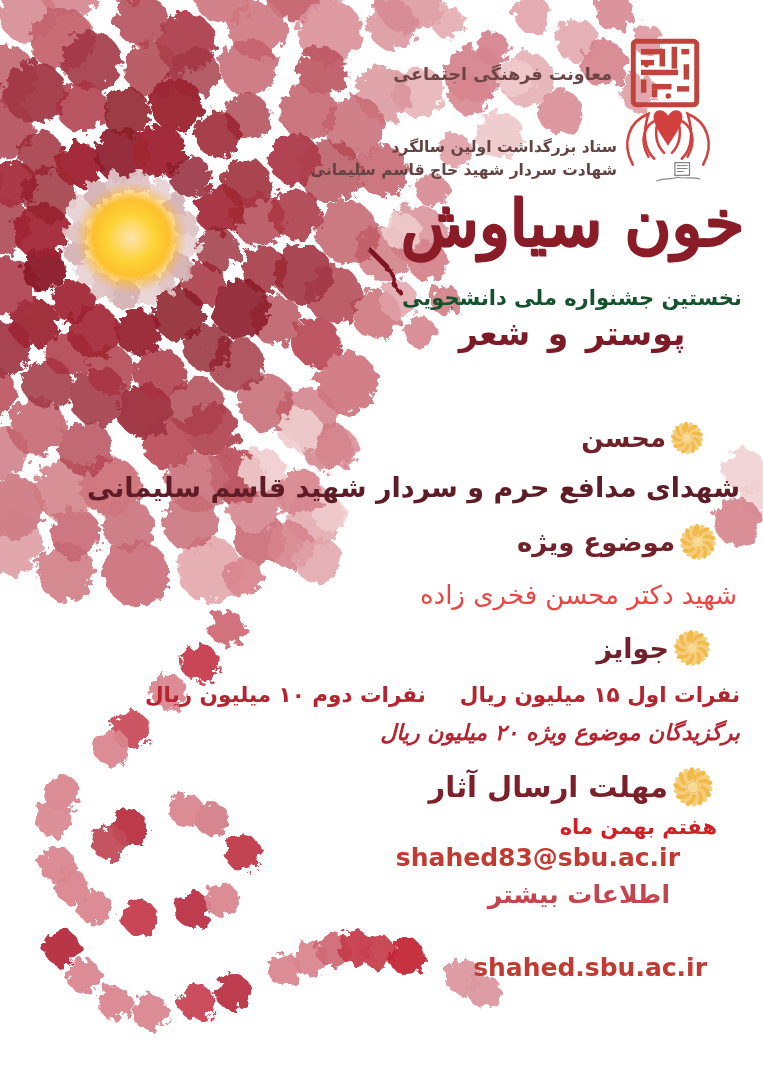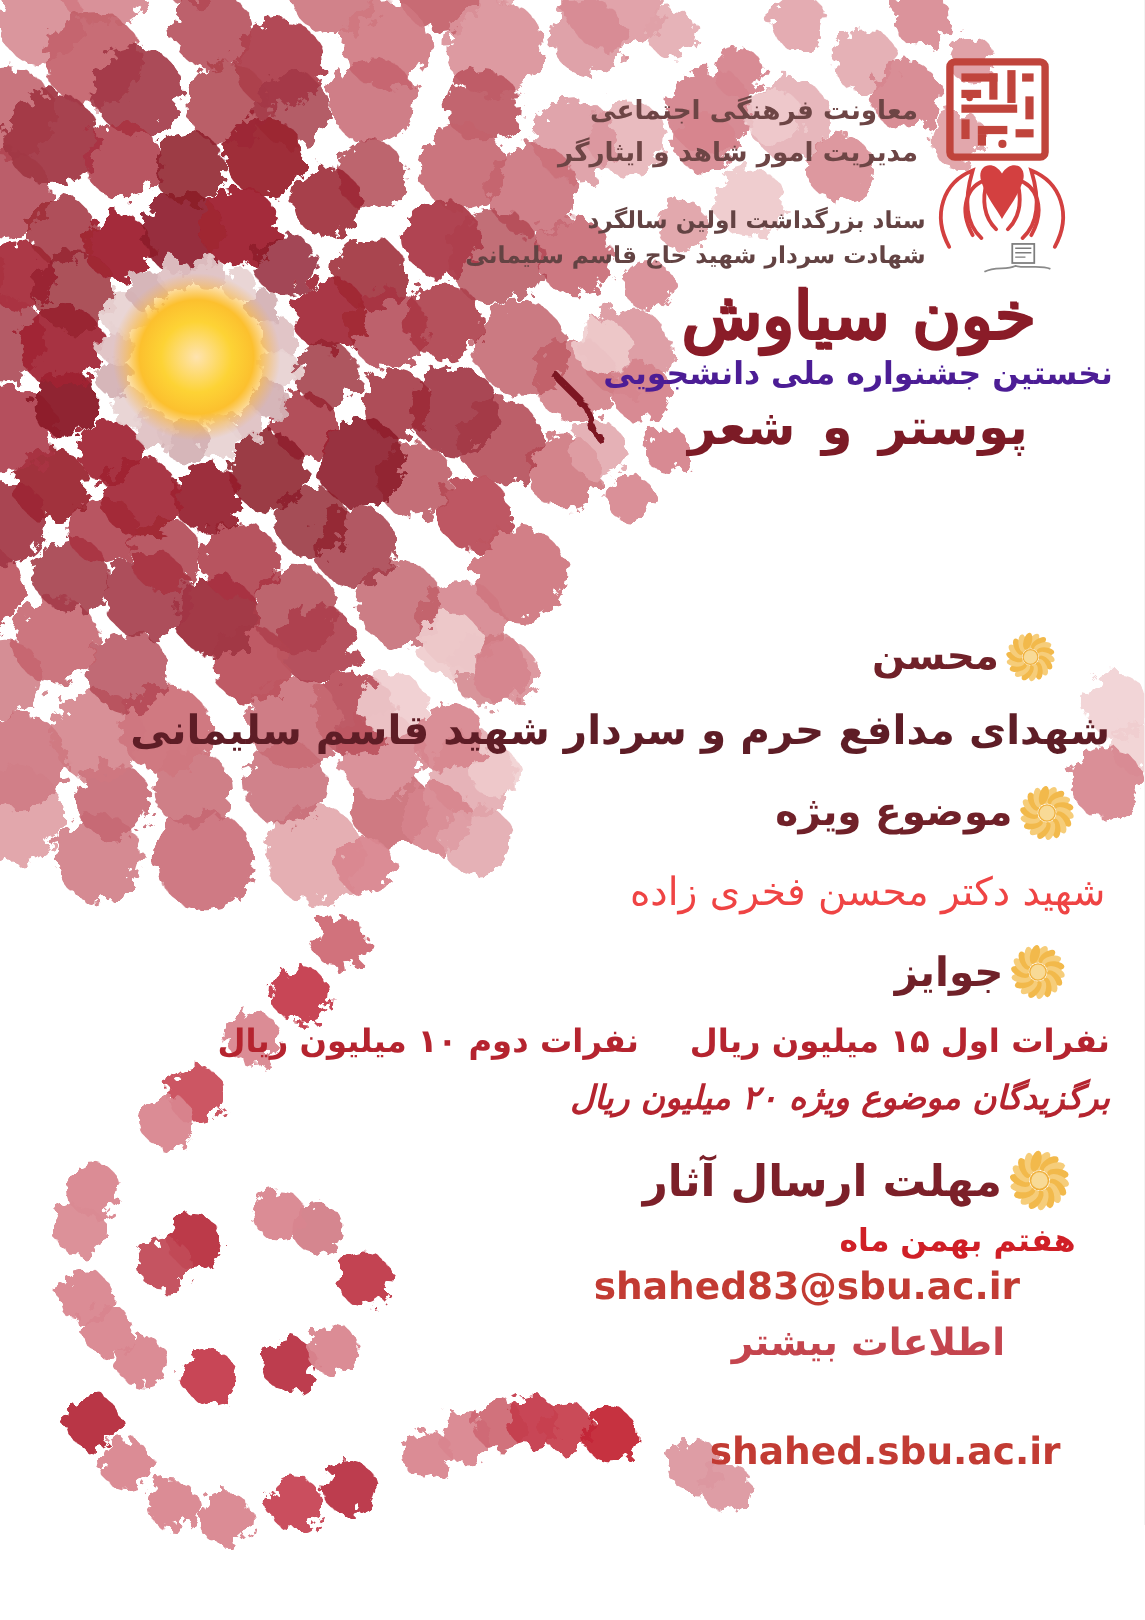--- a/index.html
+++ b/index.html
@@ -14,24 +14,24 @@
   
   .seal{right:63px; top:38px; width:70px; height:70px;}
   .org-lines{right:151px; top:60px; text-align:right; font-size:17.5px; line-height:28px; color:#6d4545; font-weight:bold;}
   .tulip{right:46px; top:102px; width:98px; height:88px;}
   .committee-lines{right:146px; top:136px; text-align:right; font-size:15.5px; line-height:23px; color:#634343; font-weight:bold;}
 
   
   .titleblock{right:2px; top:186px; width:378px; text-align:center; z-index:2; position:absolute;}
   .main-title{
     font-family:"DejaVu Serif", serif; font-weight:bold;
-    font-size:44px; line-height:1.15; color:#8a1c28; margin:0;
+    font-size:64px; line-height:1.15; color:#8a1c28; margin:0;
     text-shadow:1px 1px 0 #8a1c28;
   }
-  .subtitle{margin-top:0; font-size:21px; color:#4c1d95; font-weight:bold;}
+  .subtitle{margin-top:26px; font-size:21px; color:#14532d; font-weight:bold;}
   .tagline{margin-top:4px; font-size:33px; color:#7c1b26; font-weight:bold; word-spacing:6px;}
 
   
   .sec-head{display:flex; align-items:center; gap:3px;}
   .sec-head .txt{font-weight:bold;}
   .bullet{display:inline-block; flex:0 0 auto;}
   .b36{width:36px;height:36px;} .b40{width:40px;height:40px;} .b44{width:44px;height:44px;}
 
   .topic-head{top:420px; right:58px; color:#702129; font-size:26px;}
   .topic-body{top:472px; right:23px; font-size:27px; font-weight:bold; color:#5e1d26;}
@@ -368,21 +368,20 @@
         <rect x="20" y="47" width="5" height="7"></rect>
         <rect x="43" y="44" width="11" height="5"></rect>
         <circle cx="35" cy="53" r="2.5"></circle>
         <circle cx="15" cy="25" r="2"></circle>
       </g>
     </svg>
   </div>
 
   <div class="layer org-lines">
     <div>معاونت فرهنگی اجتماعی</div>
-    <div>مدیریت امور شاهد و ایثارگر</div>
   </div>
 
   <div class="layer tulip">
     <svg width="98" height="88" viewBox="0 0 100 90">
       <g stroke="#d34040" stroke-width="2.6" fill="none" stroke-linecap="round">
         <path d="M14,64 C2,42 10,20 30,12 C24,32 25,48 36,58"></path>
         <path d="M86,64 C98,42 90,20 70,12 C76,32 75,48 64,58"></path>
         <path d="M30,56 C20,38 26,22 40,18 C36,32 38,44 46,52"></path>
         <path d="M70,56 C80,38 74,22 60,18 C64,32 62,44 54,52"></path>
       </g>

